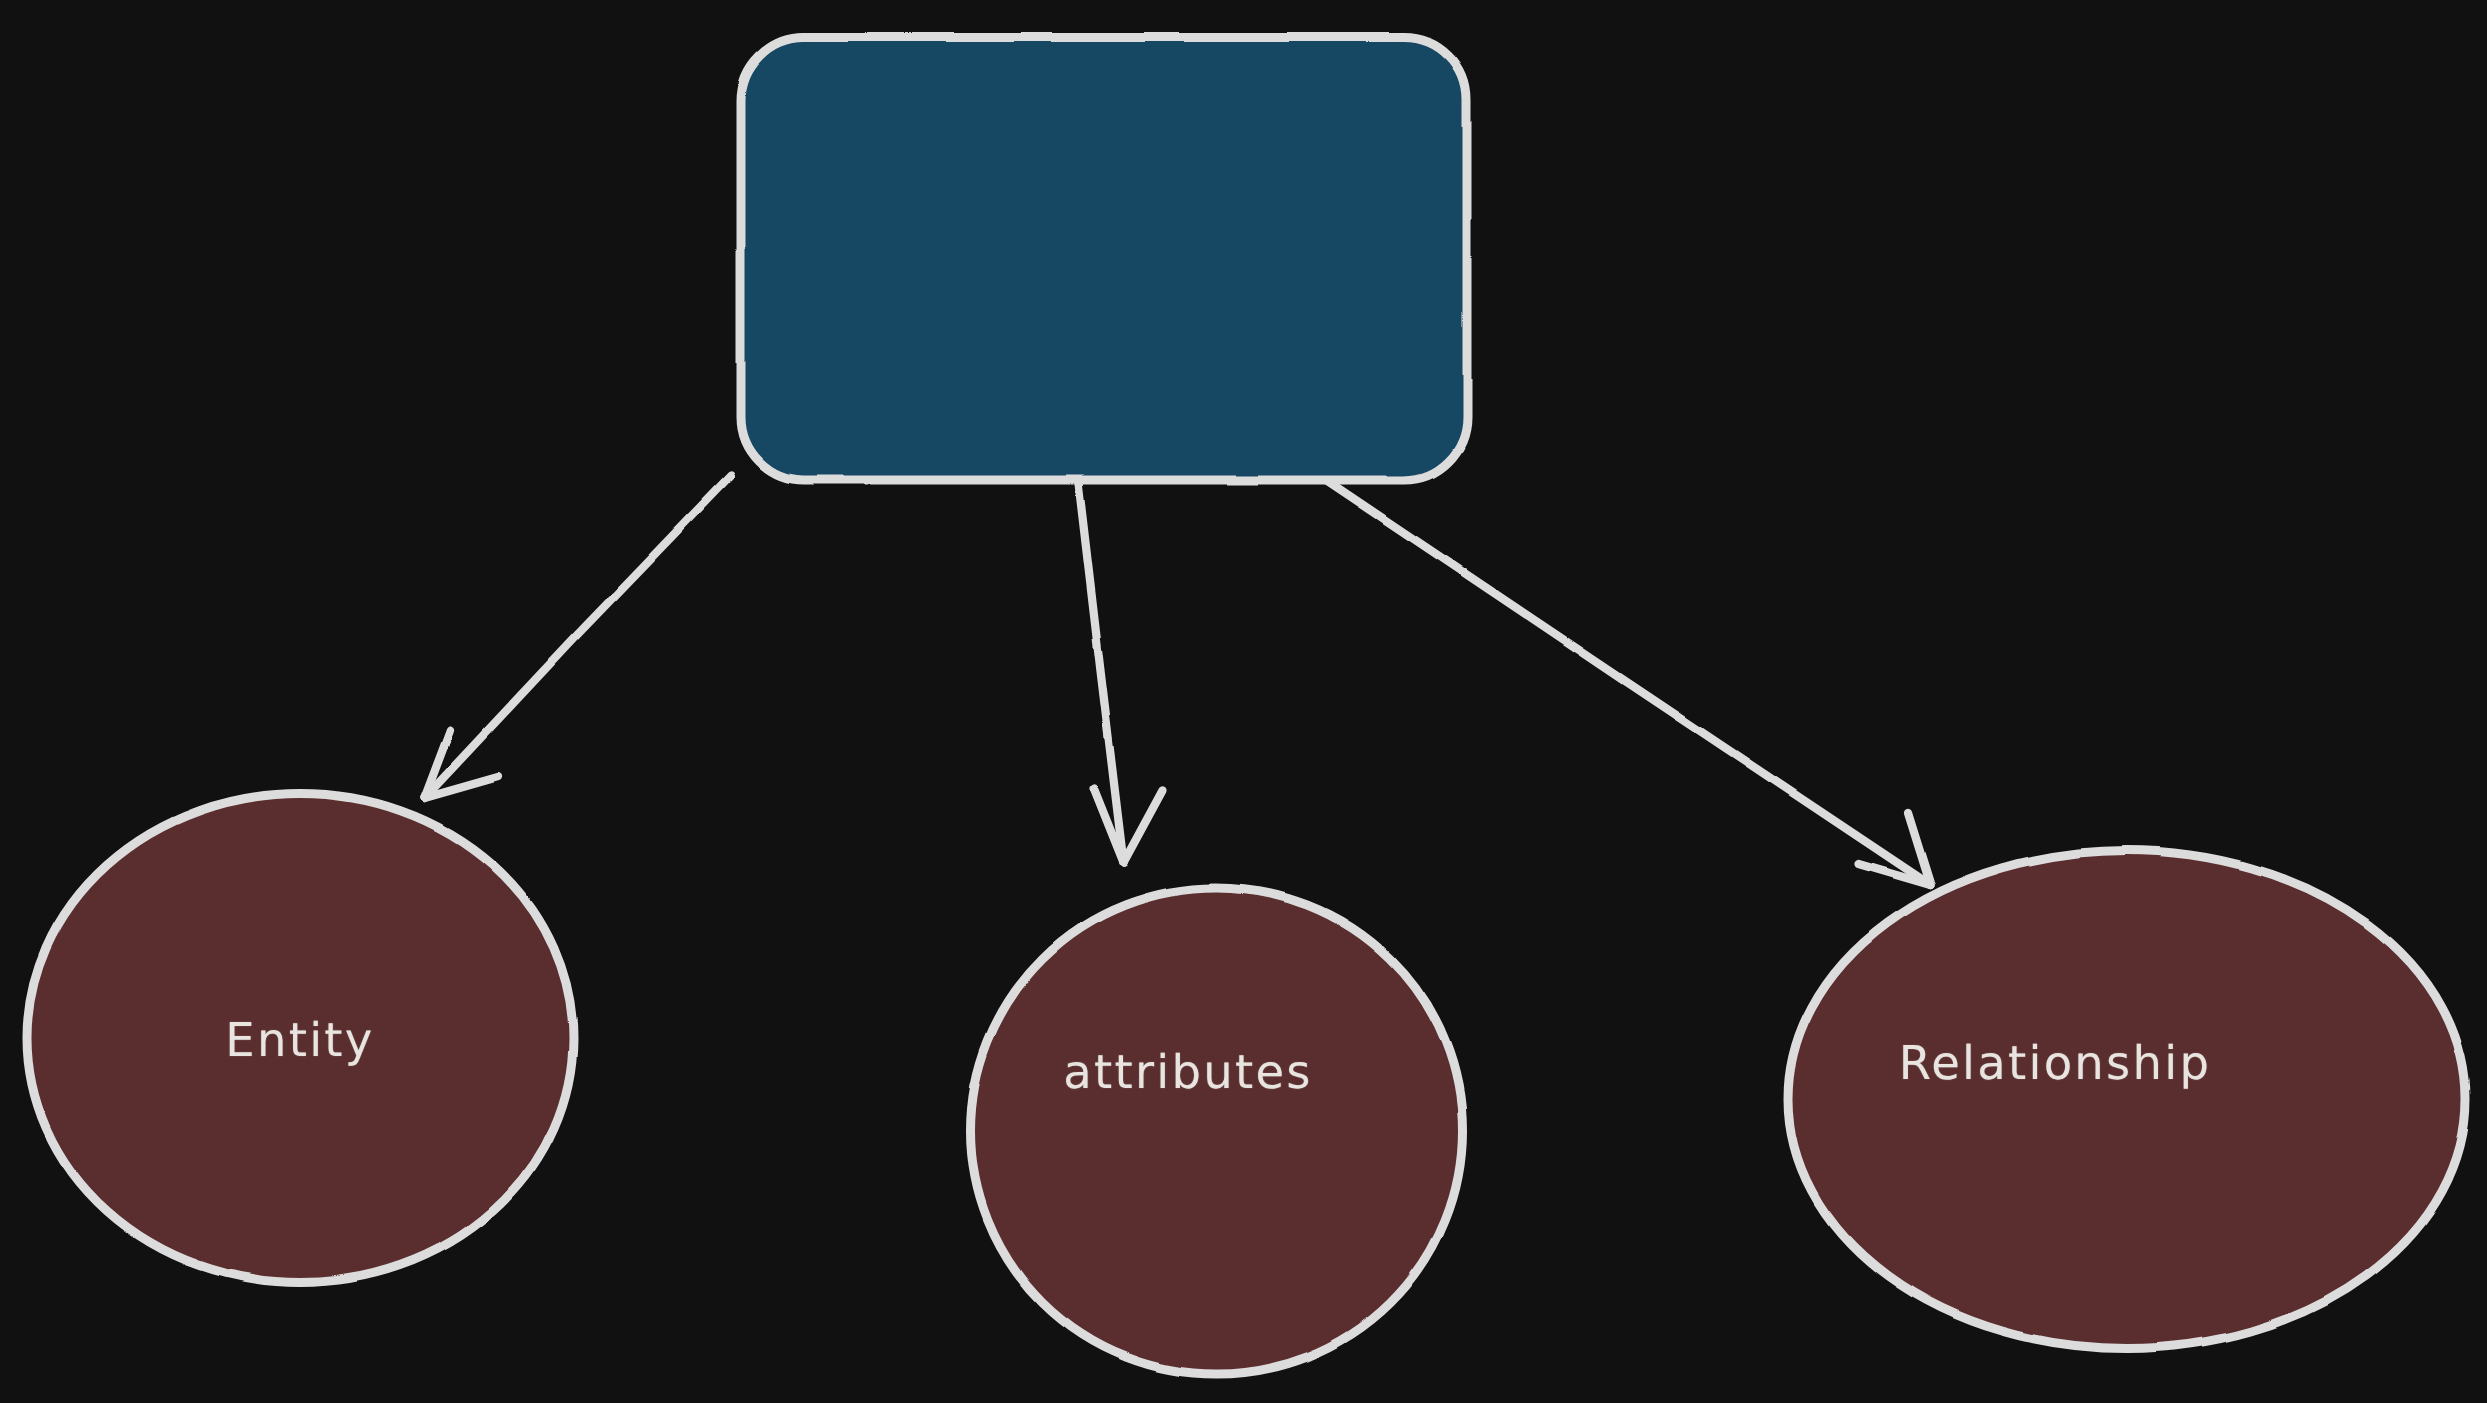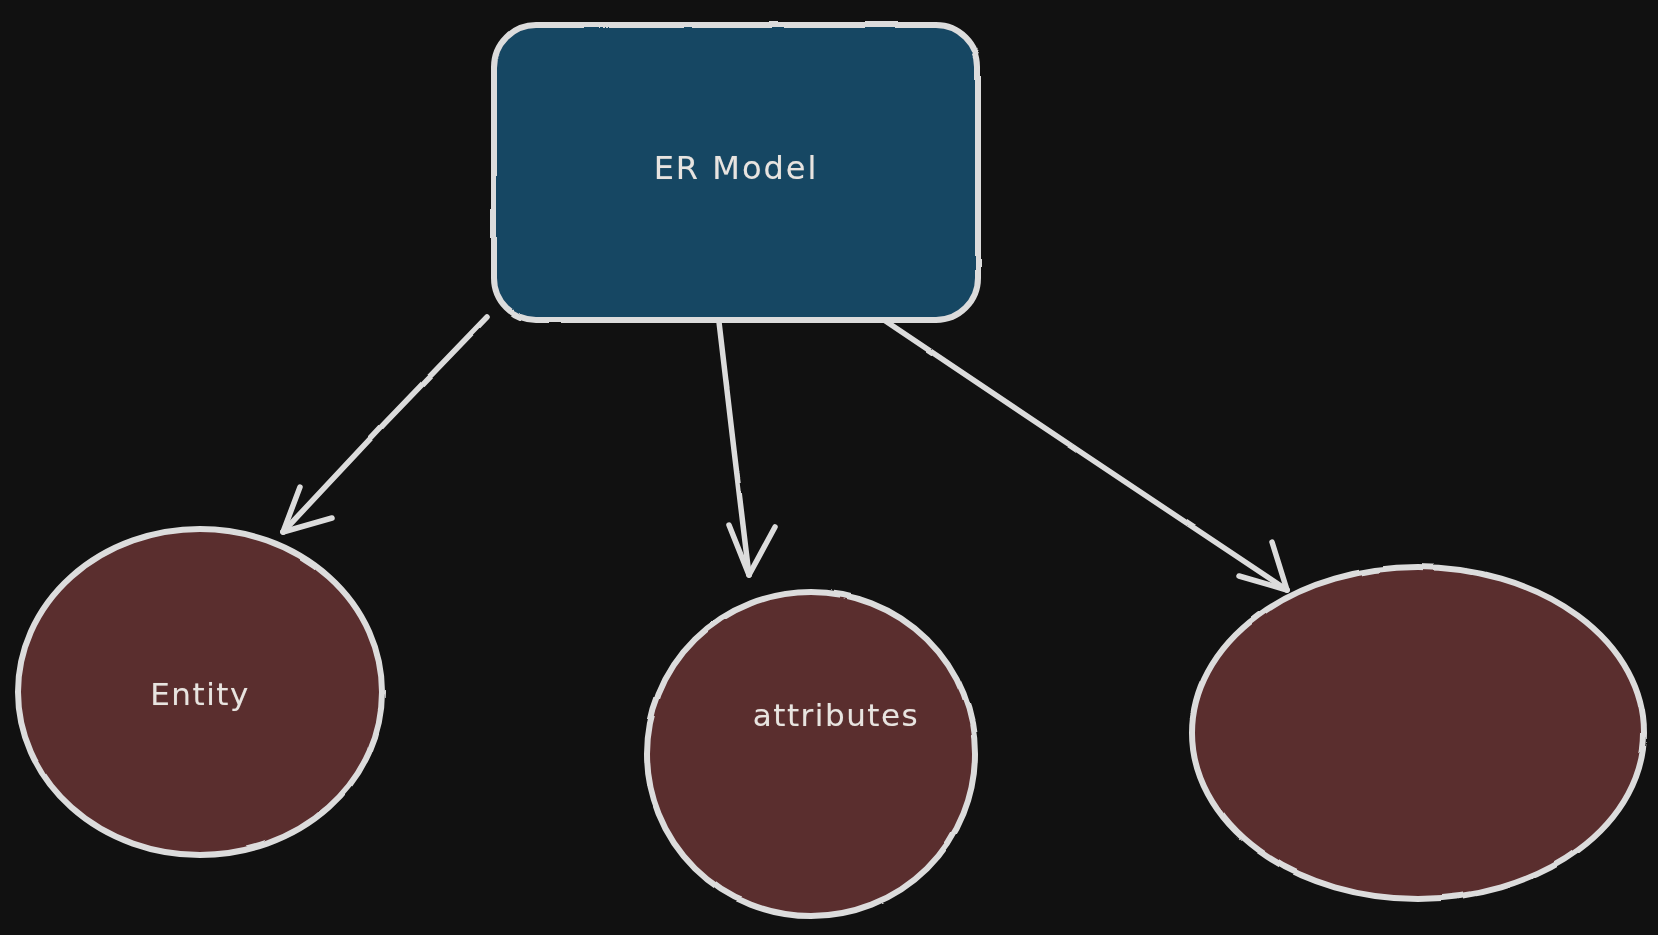--- a/index.html
+++ b/index.html
@@ -99,20 +99,20 @@
       <g>
         <ellipse cx="811" cy="754" rx="164" ry="162" fill="#5a2d2e" stroke="#dcdcdc" stroke-width="6" filter="url(#roughen)"></ellipse>
       </g>
 
       <g>
         <ellipse cx="1418" cy="733" rx="226" ry="166" fill="#5a2d2e" stroke="#dcdcdc" stroke-width="6" filter="url(#roughen)"></ellipse>
       </g>
     </g>
   </svg>
 
-  <div class="node-label root-label" style="left:736px; top:168px;">ER Model</div>
 
   <div class="node-label ellipse-label" style="left:200px; top:694px;">Entity</div>
 
-  <div class="node-label ellipse-label" style="left:792px; top:715px;margin-left:44px;">attributes</div>
+  <div class="node-label ellipse-label" style="left:792px; top:715px;">attributes</div>
 
+  <div class="node-label ellipse-label" style="left:1370px; top:709px;">Relationship</div>
 
 </div>
 
 </body></html>

